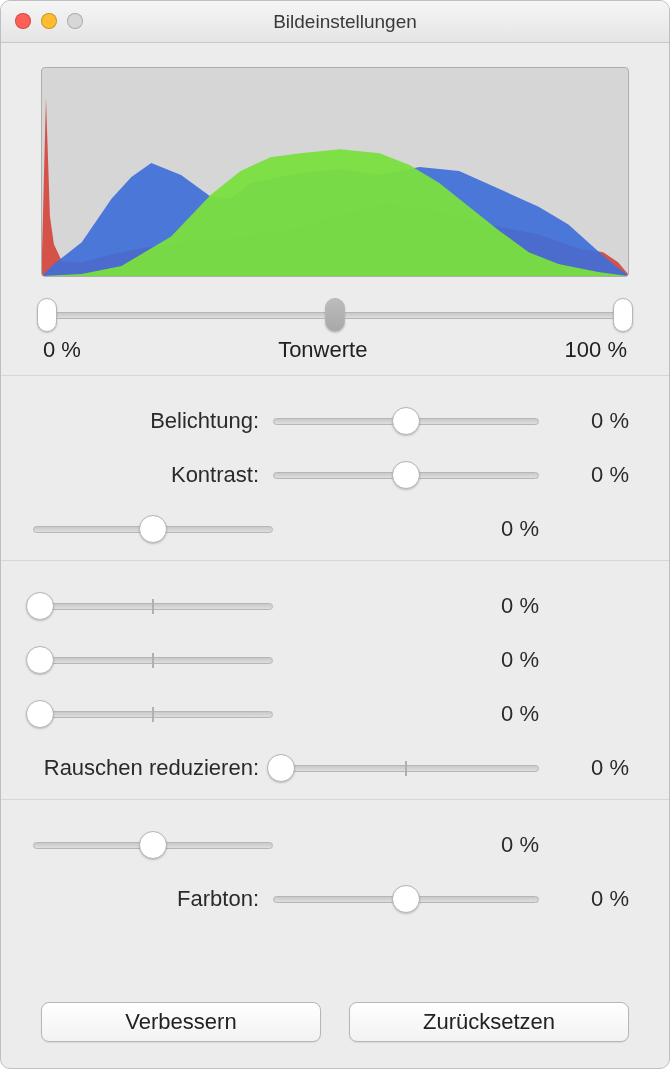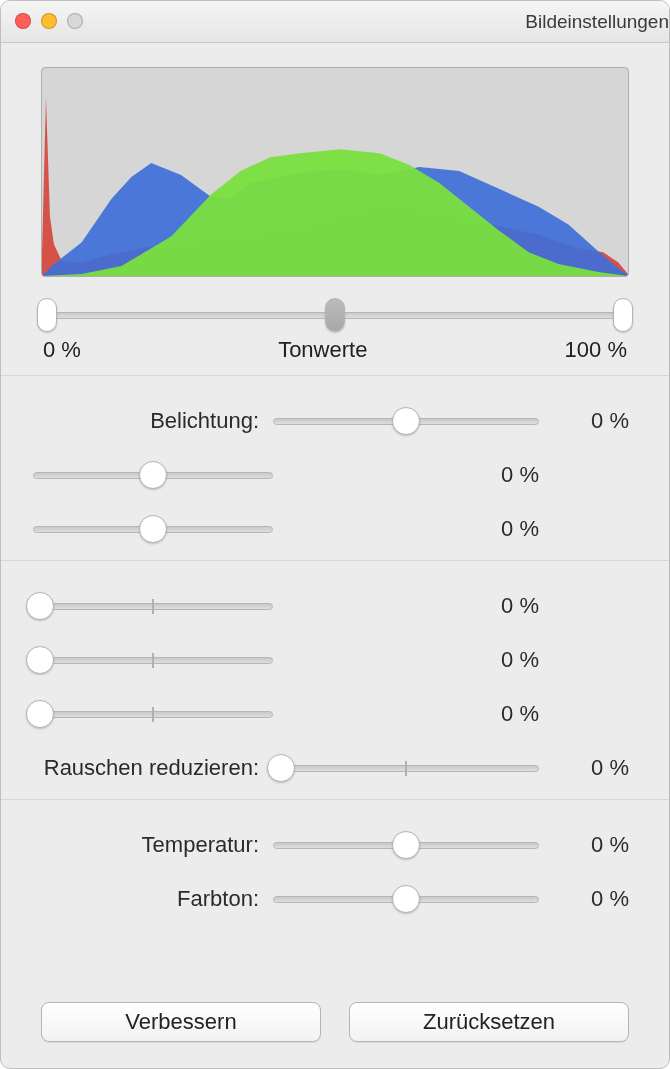--- a/index.html
+++ b/index.html
@@ -23,21 +23,21 @@
     position: relative;
     border-bottom: 1px solid #c8c8c8;
     background: linear-gradient(#f5f5f5,#e5e5e5);
   }
   .traffic { position: absolute; left: 14px; top: 12px; display: flex; gap: 10px; }
   .tl { width: 16px; height: 16px; border-radius: 50%; box-shadow: inset 0 0 0 1px rgba(0,0,0,0.2); }
   .tl.close { background:#ff5f57; }
   .tl.min { background:#febc2e; }
   .tl.max { background:#d7d7d7; }
   .titlebar .title {
-    width: 100%; text-align: right;
+    width: 100%; text-align: center;
     font-size: 19px; color: #3a3a3a; padding-left: 20px;
   }
 
   .content { flex: 1; display: flex; flex-direction: column; }
 
   .panel { padding: 24px 40px 12px 40px; border-bottom: 1px solid #d6d6d6; }
   .panel:last-of-type { border-bottom: none; }
 
   .histogram-box {
     width: 100%; height: 210px;
@@ -173,20 +173,21 @@
           <div class="slider-row">
             <div class="label">Belichtung:</div>
             <div class="slider-ctrl">
               <div class="slider-track"></div>
               <div class="slider-tick" style="left: 50%;"></div>
               <div class="slider-knob" style="left: 50%;"></div>
             </div>
             <div class="value">0 %</div>
           </div>
           <div class="slider-row">
+            <div class="label">Kontrast:</div>
             <div class="slider-ctrl">
               <div class="slider-track"></div>
               <div class="slider-tick" style="left: 50%;"></div>
               <div class="slider-knob" style="left: 50%;"></div>
             </div>
             <div class="value">0 %</div>
           </div>
           <div class="slider-row">
             <div class="slider-ctrl">
               <div class="slider-track"></div>
@@ -226,21 +227,20 @@
             <div class="slider-ctrl">
               <div class="slider-track"></div>
               <div class="slider-tick" style="left: 50%;"></div>
               <div class="slider-knob" style="left: 3%;"></div>
             </div>
             <div class="value">0 %</div>
           </div>
         </div>
         <div class="sliders noborder">
           <div class="slider-row">
-            <div class="label">Temperatur:</div>
             <div class="slider-ctrl">
               <div class="slider-track"></div>
               <div class="slider-tick" style="left: 50%;"></div>
               <div class="slider-knob" style="left: 50%;"></div>
             </div>
             <div class="value">0 %</div>
           </div>
           <div class="slider-row">
             <div class="label">Farbton:</div>
             <div class="slider-ctrl">

